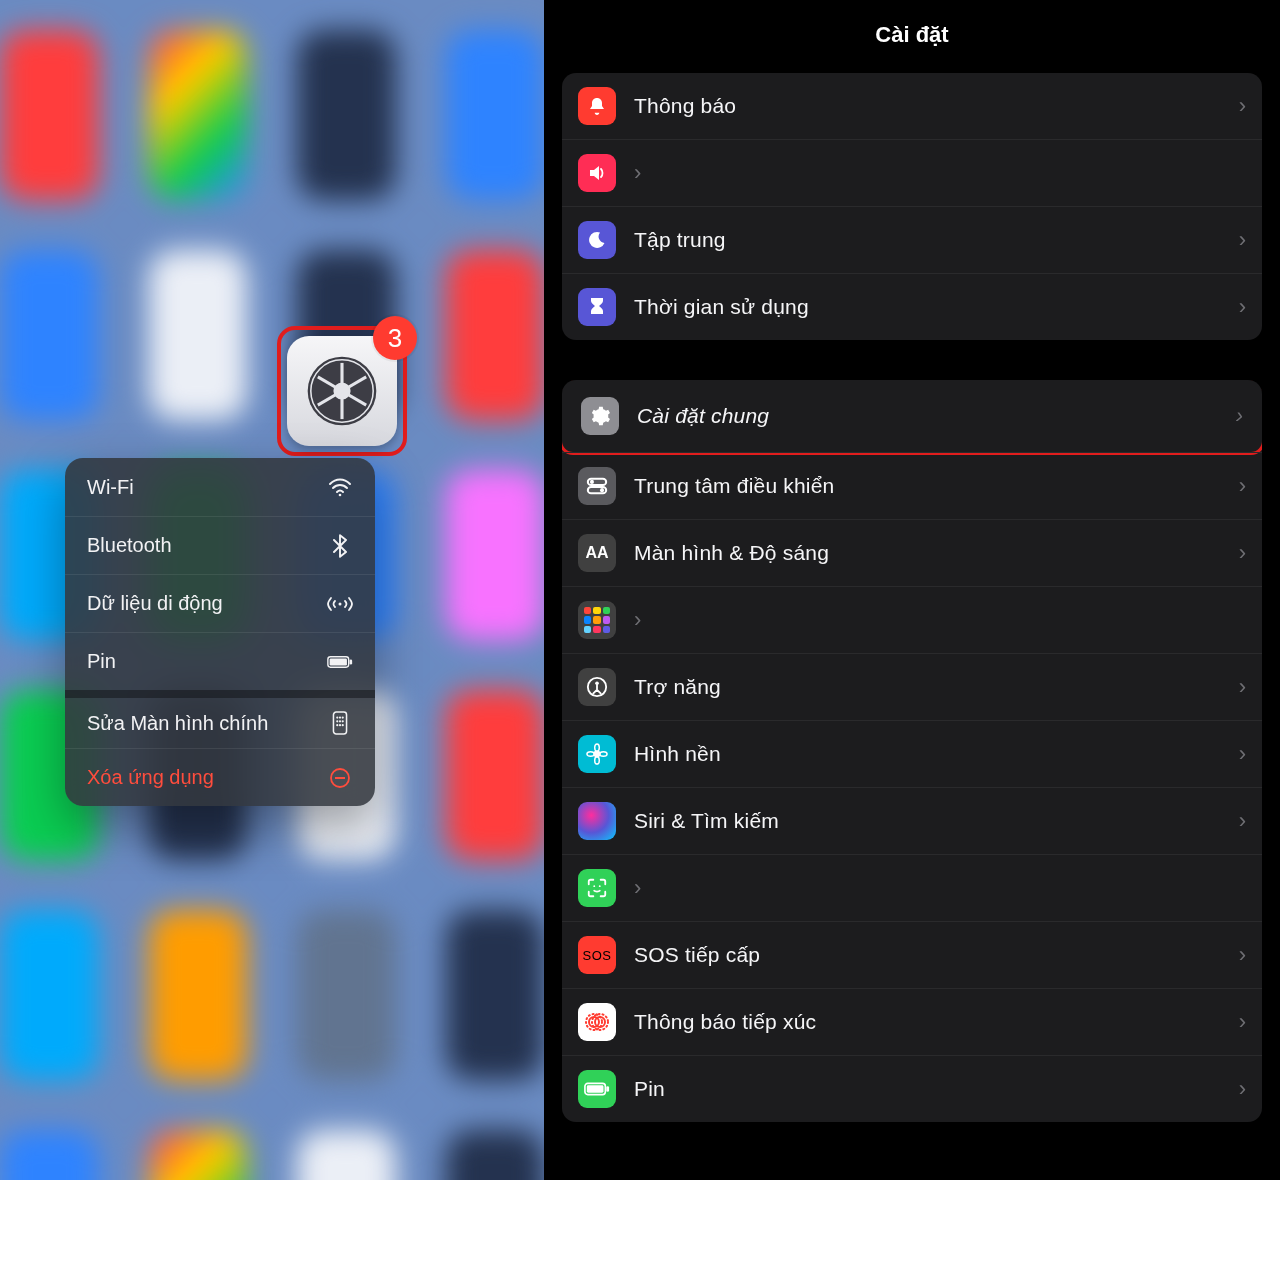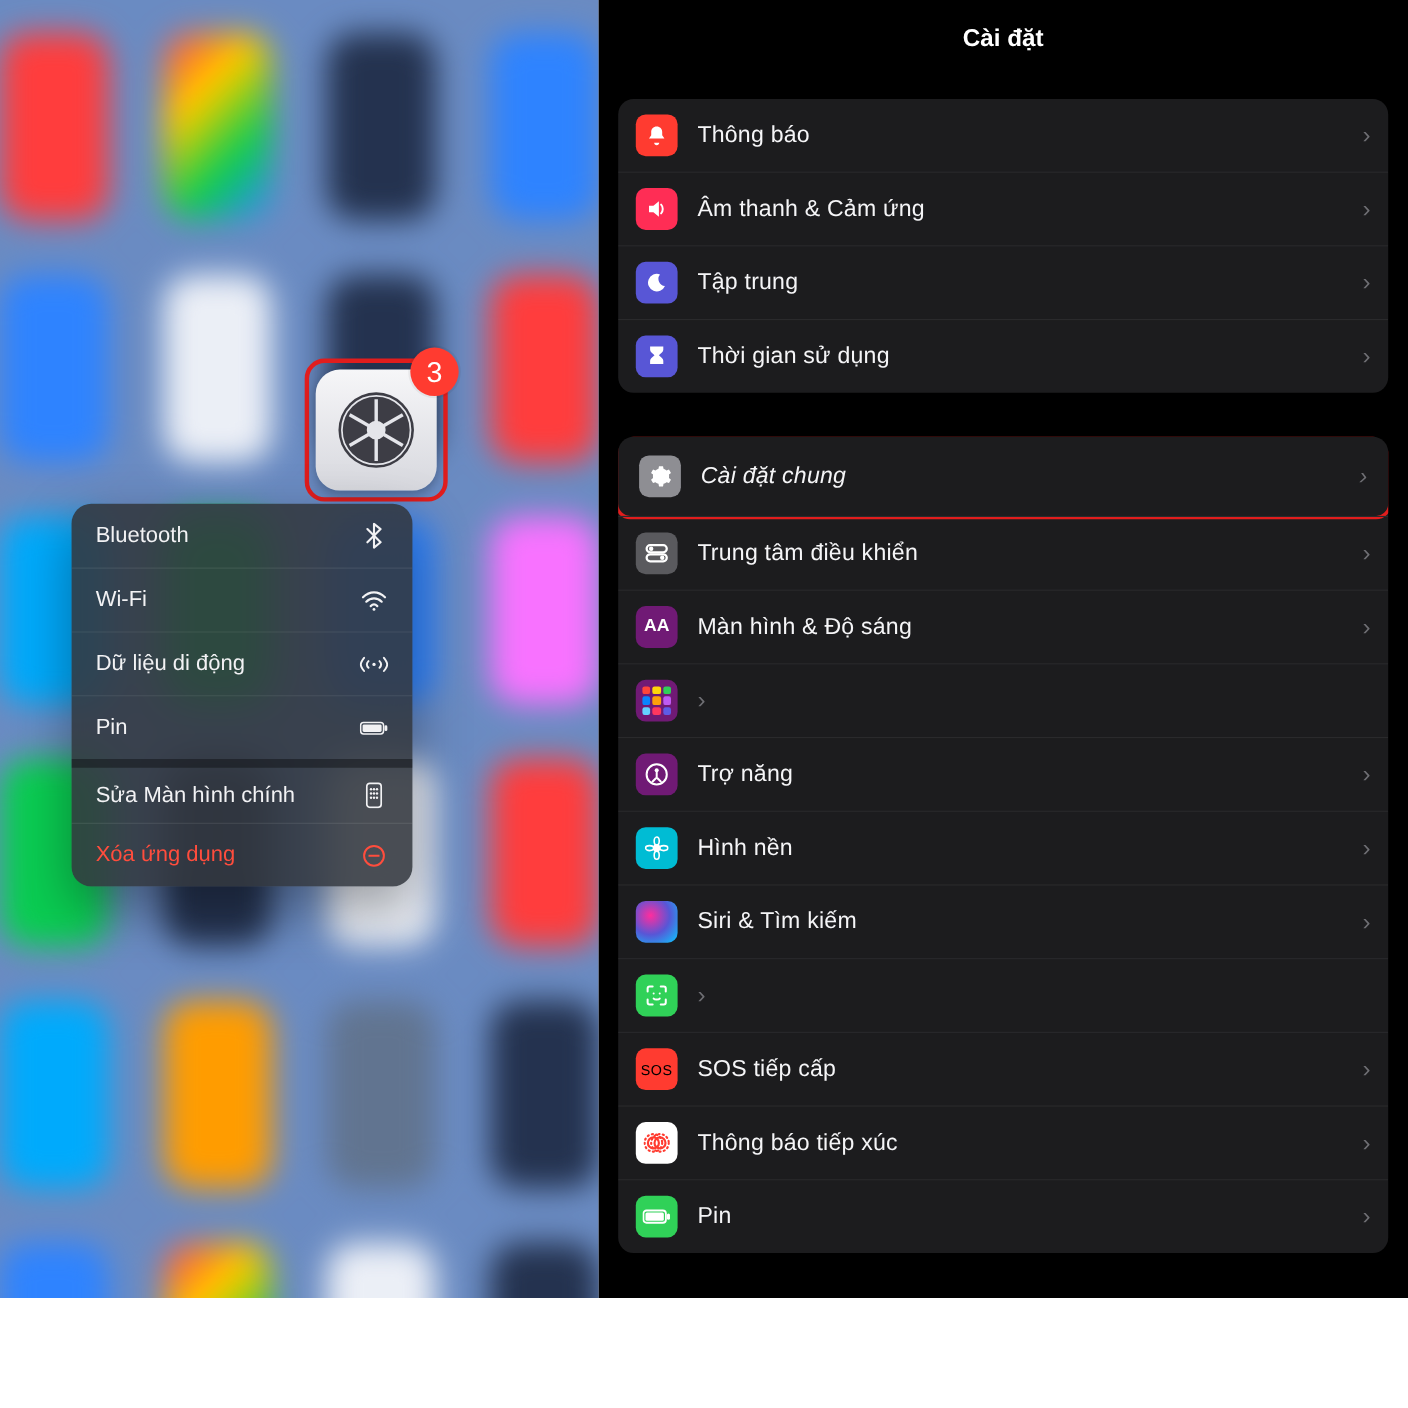--- a/index.html
+++ b/index.html
@@ -84,38 +84,38 @@
     height: 70px; display:flex; align-items:center; justify-content:center;
     font-size: 22px; font-weight: 600;
   }
   .r-scroll { flex:1; overflow:hidden; padding: 0 18px 18px 18px; }
   .group {
     background: #1c1c1e;
     border-radius: 14px;
     margin-top: 40px;
     overflow:hidden;
   }
-  .group:first-child{margin-top:20px}
+  .group:first-child{margin-top:3px}
   .row {
     display:flex; align-items:center;
     padding: 14px 16px; gap: 18px;
     border-top: 1px solid #2a2a2c;
     position: relative;
   }
   .row:first-child{border-top:none}
   .row .label { flex:1; font-size: 21px; letter-spacing:.2px; color:#f5f5f7; }
   .row .chev { color:#6e6e73; font-size:22px; }
   .sicon {
     width: 38px; height: 38px; border-radius: 9px;
     display:flex; align-items:center; justify-content:center;
     color:#fff; font-size:18px; flex-shrink:0;
   }
   .bg-red{background:#ff3b30}.bg-pink{background:#ff2d55}
   .bg-moon{background:#5856d6}.bg-hourglass{background:#5856d6}.bg-gray{background:#8e8e93}
-  .bg-darkgray{background:#5a5a5e}.bg-blue{background:#701a75}
+  .bg-darkgray{background:#5a5a5e}.bg-blue{background:#404040}
   .bg-teal{background:#00bcd4}.bg-green{background:#30d158}.bg-sos{background:#ff3b30}
   .bg-white{background:#fff;color:#ff3b30}
   .bg-siri{background:radial-gradient(circle at 35% 35%,#ff2d9e 0%,#5856d6 50%,#0ac8ff 100%)}
   .highlight-box {
     border: 3px solid #e11d1d; border-radius: 14px;
     margin: -3px; padding: 3px; font-style: italic;
   }
   .homescreen-grid{
     display:grid;grid-template-columns:repeat(3,1fr);grid-template-rows:repeat(3,1fr);
     gap:2px;width:26px;height:26px;
@@ -173,35 +173,35 @@
         <g fill="#3d3d45">
           
         </g>
       </svg>
     </div>
     <div class="badge">3</div>
   </div>
 
   <div class="context-menu" id="ctx">
       <div class="ctx-item">
-        <span>Bluetooth</span>
-        <span class="ctx-icon">
-          <svg width="18" height="24" viewBox="0 0 12 20" fill="none" stroke="currentColor" stroke-width="1.6" stroke-linejoin="round" stroke-linecap="round">
-            <path d="M1 5 L11 15 L6 19 V1 L11 5 L1 15"></path>
-          </svg>
-        </span>
-      </div>
-      <div class="ctx-item">
         <span>Wi-Fi</span>
         <span class="ctx-icon">
           <svg width="24" height="20" viewBox="0 0 24 18" fill="none" stroke="currentColor" stroke-width="2" stroke-linecap="round">
             <path d="M2 6 C8 0 16 0 22 6"></path>
             <path d="M5 10 C9 6 15 6 19 10"></path>
             <path d="M9 14 C11 12 13 12 15 14"></path>
             <circle cx="12" cy="17" r="1.3" fill="currentColor" stroke="none"></circle>
+          </svg>
+        </span>
+      </div>
+      <div class="ctx-item">
+        <span>Bluetooth</span>
+        <span class="ctx-icon">
+          <svg width="18" height="24" viewBox="0 0 12 20" fill="none" stroke="currentColor" stroke-width="1.6" stroke-linejoin="round" stroke-linecap="round">
+            <path d="M1 5 L11 15 L6 19 V1 L11 5 L1 15"></path>
           </svg>
         </span>
       </div>
       <div class="ctx-item">
         <span>Dữ liệu di động</span>
         <span class="ctx-icon">
           <svg width="26" height="20" viewBox="0 0 26 18" fill="none" stroke="currentColor" stroke-width="1.8" stroke-linecap="round">
             <path d="M4 3 C0 8 0 10 4 15"></path>
             <path d="M8 6 C6 8 6 10 8 12"></path>
             <circle cx="13" cy="9" r="1.5" fill="currentColor" stroke="none"></circle>
@@ -264,21 +264,20 @@
           <div class="label">Thông báo</div>
           <div class="chev">›</div>
         </div>
         <div class="row">
           <div class="sicon bg-pink">
             <svg width="20" height="20" viewBox="0 0 20 20" fill="#fff">
               <path d="M3 7v6h4l5 4V3L7 7H3z"></path>
               <path d="M14 6c2 2 2 6 0 8" fill="none" stroke="#fff" stroke-width="1.8" stroke-linecap="round"></path>
             </svg>
           </div>
-          <div class="label">Âm thanh &amp; Cảm ứng</div>
           <div class="chev">›</div>
         </div>
         <div class="row">
           <div class="sicon bg-moon">
             <svg width="20" height="20" viewBox="0 0 20 20" fill="#fff">
               <path d="M13 2.5A8 8 0 1 0 17.5 13 6.5 6.5 0 0 1 13 2.5z"></path>
             </svg>
           </div>
           <div class="label">Tập trung</div>
           <div class="chev">›</div>

